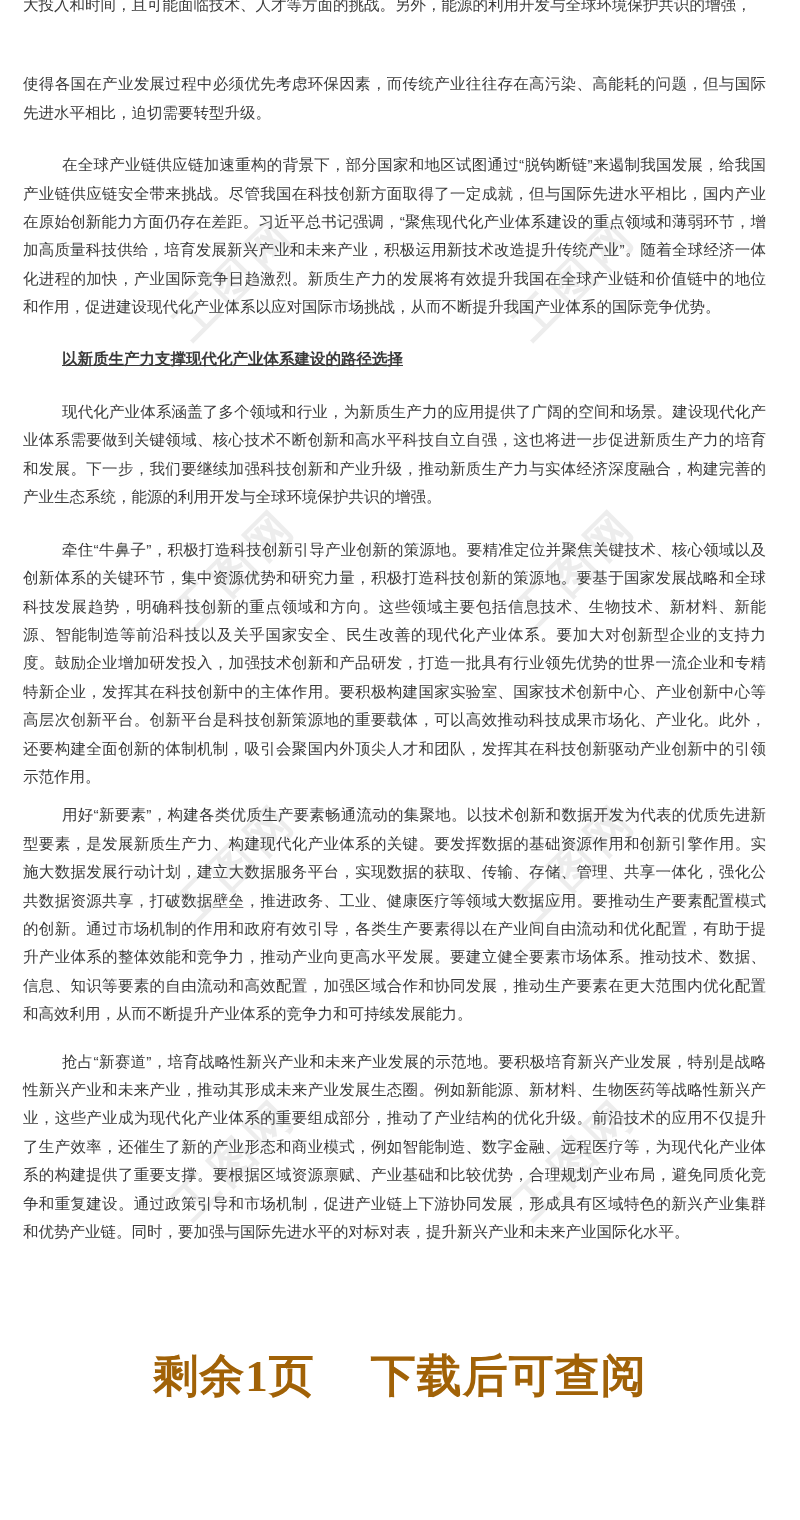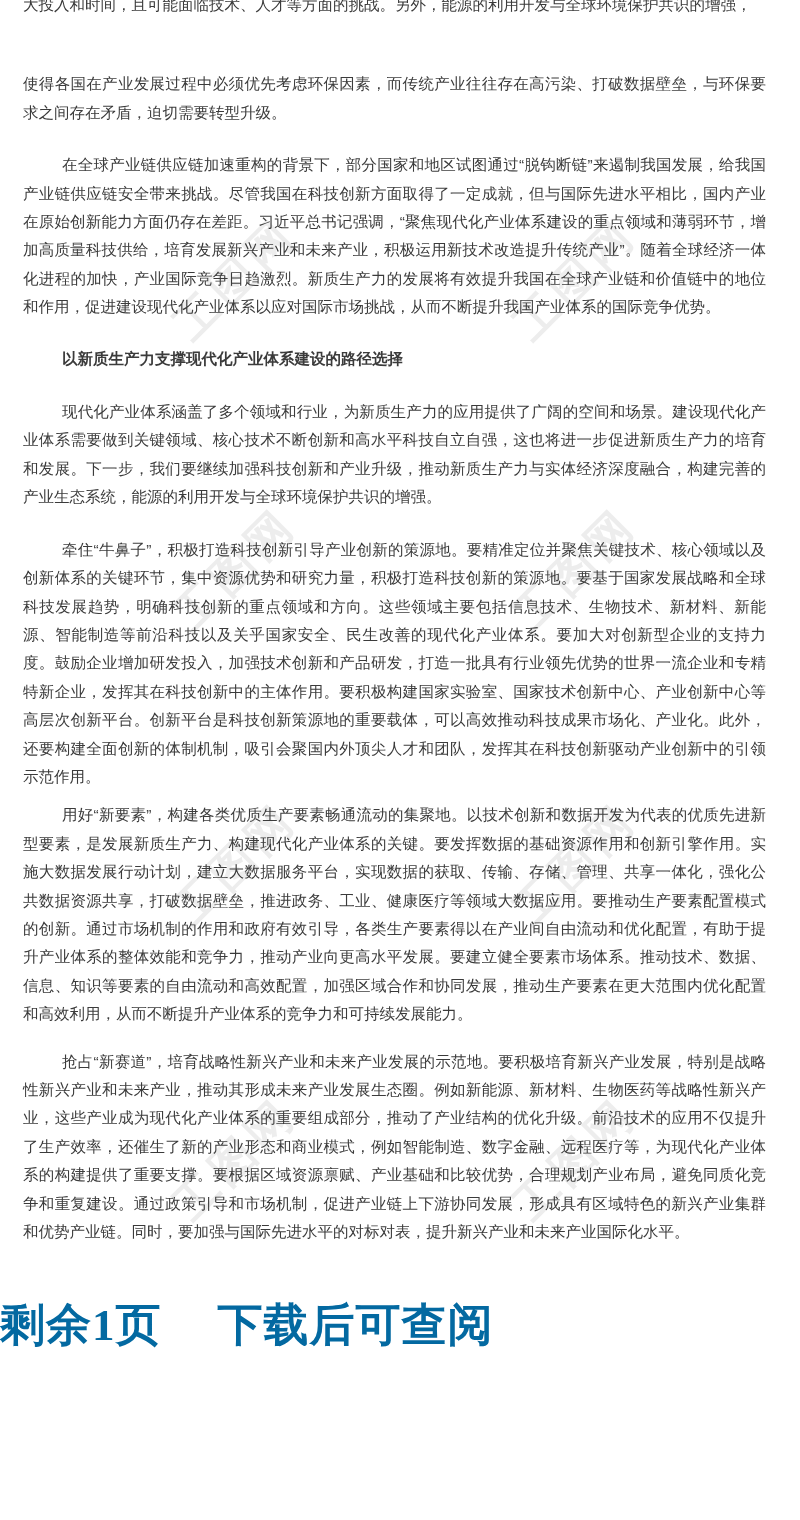--- a/index.html
+++ b/index.html
@@ -40,31 +40,32 @@
   .doc p.mt21{}
   .doc p.mt25{margin-top:25px;}
   .doc p.mt26{margin-top:10px;}
   .doc p.mt27{margin-top:19px;}
   .doc h2{
     margin:23px 0 16px 0;
     font-size:15.5px;
     line-height:28.4px;
     font-weight:700;
     text-indent:39px;
+    text-decoration:underline;
   }
   .footer{
     position:relative;
     z-index:1;
-    margin-top:53px;
-    text-align:left;
+    margin-top:104px;
+    text-align:center;
     font-family:"Liberation Serif", serif;
     font-weight:700;
     font-size:45px;
     line-height:52px;
-    color:#0369a1;
+    color:#a16207;
     letter-spacing:1px;
   }
   .footer .gap{display:inline-block;width:56px;}
 </style>
 </head>
 <body>
 
 <div class="page">
 
   <div class="wm-layer">
@@ -73,21 +74,21 @@
     <span class="wm" style="left:160px;top:540px;">工图网</span>
     <span class="wm" style="left:500px;top:540px;">工图网</span>
     <span class="wm" style="left:160px;top:835px;">工图网</span>
     <span class="wm" style="left:500px;top:835px;">工图网</span>
     <span class="wm" style="left:160px;top:1130px;">工图网</span>
     <span class="wm" style="left:500px;top:1130px;">工图网</span>
   </div>
 
   <div class="doc">
     <p class="frag frag1">大投入和时间，且可能面临技术、人才等方面的挑战。另外，能源的利用开发与全球环境保护共识的增强，</p>
-    <p class="frag frag2">使得各国在产业发展过程中必须优先考虑环保因素，而传统产业往往存在高污染、打破数据壁垒，与环保要求之间存在矛盾，迫切需要转型升级。</p>
+    <p class="frag frag2">使得各国在产业发展过程中必须优先考虑环保因素，而传统产业往往存在高污染、高能耗的问题，但与国际先进水平相比，迫切需要转型升级。</p>
     <p>在全球产业链供应链加速重构的背景下，部分国家和地区试图通过“脱钩断链”来遏制我国发展，给我国产业链供应链安全带来挑战。尽管我国在科技创新方面取得了一定成就，但与国际先进水平相比，国内产业在原始创新能力方面仍存在差距。习近平总书记强调，“聚焦现代化产业体系建设的重点领域和薄弱环节，增加高质量科技供给，培育发展新兴产业和未来产业，积极运用新技术改造提升传统产业”。随着全球经济一体化进程的加快，产业国际竞争日趋激烈。新质生产力的发展将有效提升我国在全球产业链和价值链中的地位和作用，促进建设现代化产业体系以应对国际市场挑战，从而不断提升我国产业体系的国际竞争优势。</p>
     <h2>以新质生产力支撑现代化产业体系建设的路径选择</h2>
     <p class="mt25">现代化产业体系涵盖了多个领域和行业，为新质生产力的应用提供了广阔的空间和场景。建设现代化产业体系需要做到关键领域、核心技术不断创新和高水平科技自立自强，这也将进一步促进新质生产力的培育和发展。下一步，我们要继续加强科技创新和产业升级，推动新质生产力与实体经济深度融合，构建完善的产业生态系统，能源的利用开发与全球环境保护共识的增强。</p>
     <p class="mt21">牵住“牛鼻子”，积极打造科技创新引导产业创新的策源地。要精准定位并聚焦关键技术、核心领域以及创新体系的关键环节，集中资源优势和研究力量，积极打造科技创新的策源地。要基于国家发展战略和全球科技发展趋势，明确科技创新的重点领域和方向。这些领域主要包括信息技术、生物技术、新材料、新能源、智能制造等前沿科技以及关乎国家安全、民生改善的现代化产业体系。要加大对创新型企业的支持力度。鼓励企业增加研发投入，加强技术创新和产品研发，打造一批具有行业领先优势的世界一流企业和专精特新企业，发挥其在科技创新中的主体作用。要积极构建国家实验室、国家技术创新中心、产业创新中心等高层次创新平台。创新平台是科技创新策源地的重要载体，可以高效推动科技成果市场化、产业化。此外，还要构建全面创新的体制机制，吸引会聚国内外顶尖人才和团队，发挥其在科技创新驱动产业创新中的引领示范作用。</p>
     <p class="mt26">用好“新要素”，构建各类优质生产要素畅通流动的集聚地。以技术创新和数据开发为代表的优质先进新型要素，是发展新质生产力、构建现代化产业体系的关键。要发挥数据的基础资源作用和创新引擎作用。实施大数据发展行动计划，建立大数据服务平台，实现数据的获取、传输、存储、管理、共享一体化，强化公共数据资源共享，打破数据壁垒，推进政务、工业、健康医疗等领域大数据应用。要推动生产要素配置模式的创新。通过市场机制的作用和政府有效引导，各类生产要素得以在产业间自由流动和优化配置，有助于提升产业体系的整体效能和竞争力，推动产业向更高水平发展。要建立健全要素市场体系。推动技术、数据、信息、知识等要素的自由流动和高效配置，加强区域合作和协同发展，推动生产要素在更大范围内优化配置和高效利用，从而不断提升产业体系的竞争力和可持续发展能力。</p>
     <p class="mt27">抢占“新赛道”，培育战略性新兴产业和未来产业发展的示范地。要积极培育新兴产业发展，特别是战略性新兴产业和未来产业，推动其形成未来产业发展生态圈。例如新能源、新材料、生物医药等战略性新兴产业，这些产业成为现代化产业体系的重要组成部分，推动了产业结构的优化升级。前沿技术的应用不仅提升了生产效率，还催生了新的产业形态和商业模式，例如智能制造、数字金融、远程医疗等，为现代化产业体系的构建提供了重要支撑。要根据区域资源禀赋、产业基础和比较优势，合理规划产业布局，避免同质化竞争和重复建设。通过政策引导和市场机制，促进产业链上下游协同发展，形成具有区域特色的新兴产业集群和优势产业链。同时，要加强与国际先进水平的对标对表，提升新兴产业和未来产业国际化水平。</p>
   </div>
 
   <div class="footer">
     <span>剩余1页</span><span class="gap"></span><span>下载后可查阅</span>

